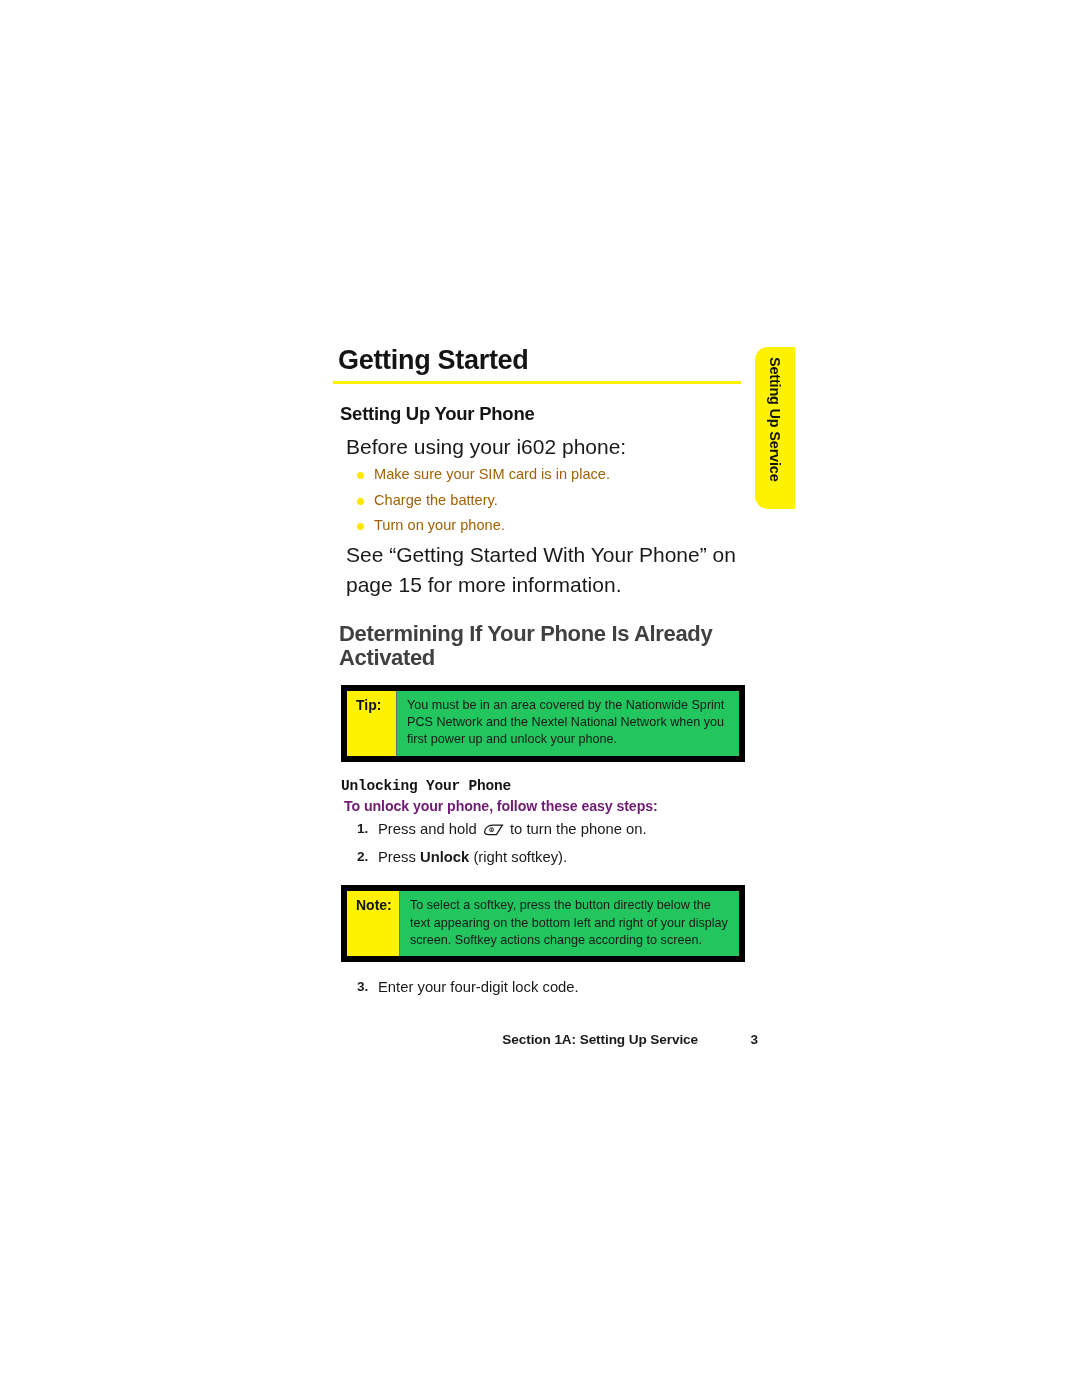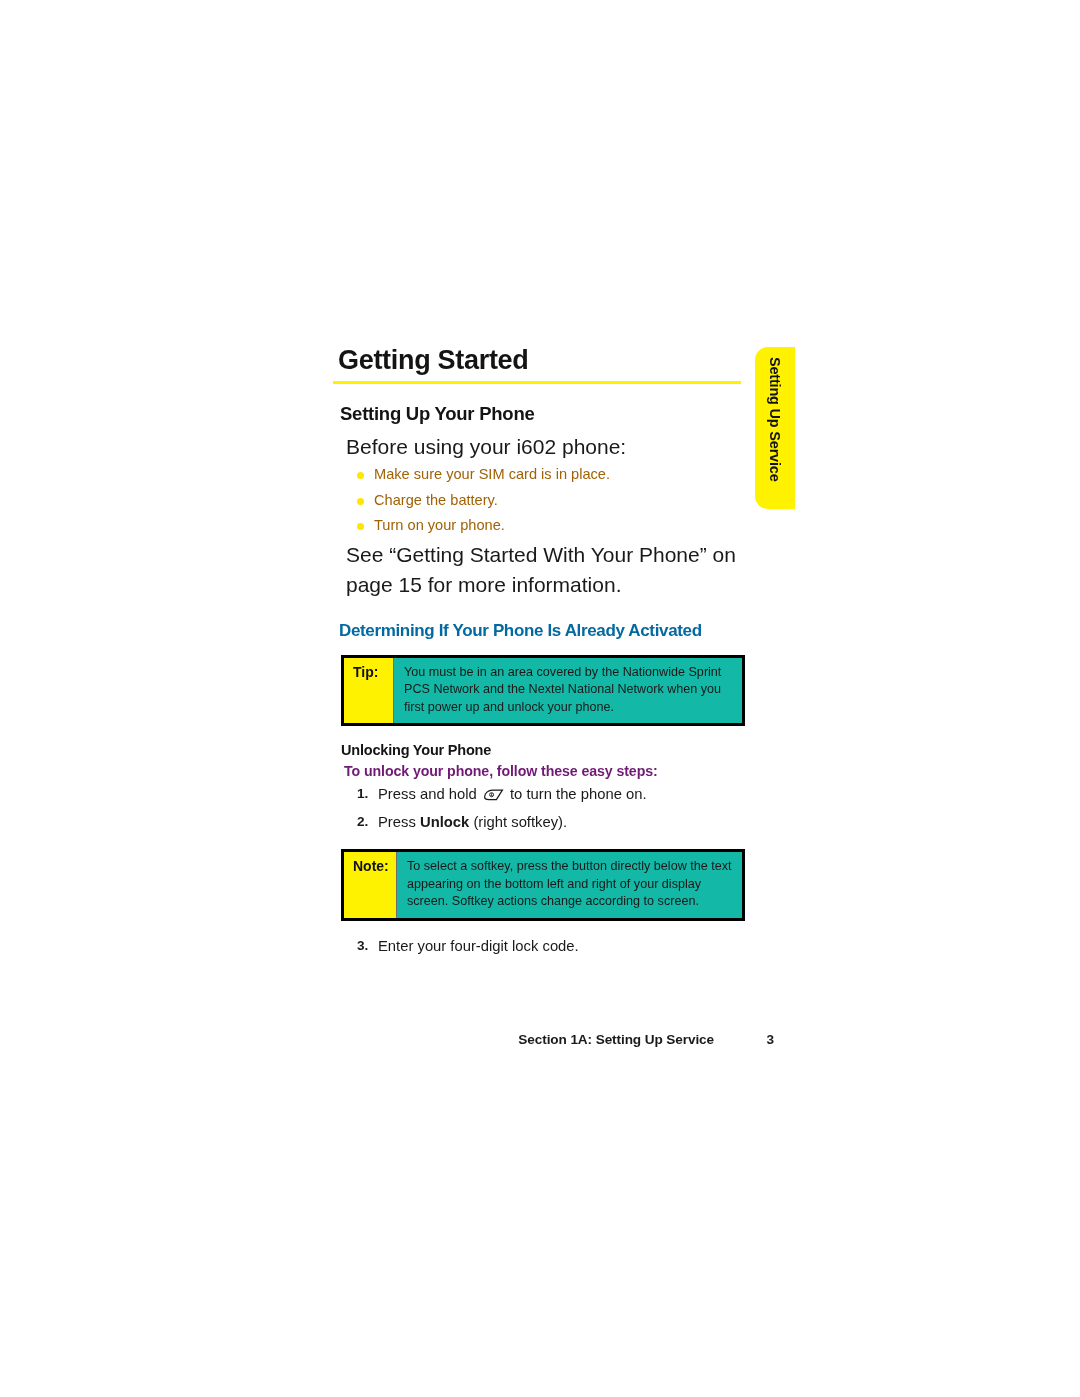--- a/index.html
+++ b/index.html
@@ -53,34 +53,35 @@
   
   .h2 {
     font-size: 18.5px;
     font-weight: bold;
     letter-spacing: -0.25px;
     color: #141414;
     margin: 20px 0 7px 7px;
     line-height: 1.1;
   }
   .h3 {
-    font-size: 17px;
+    font-size: 22px;
     font-weight: bold;
     letter-spacing: -0.35px;
-    color: #0369a1;
+    color: #404040;
     margin: 23px 0 7px 6px;
     line-height: 1.1;
   }
   .h4 {
     font-size: 14.5px;
     font-weight: bold;
     letter-spacing: -0.2px;
     color: #141414;
     margin: 16px 0 4px 8px;
     line-height: 1.15;
+    font-family: Liberation Mono, monospace;
   }
 
   
   .body-text {
     font-size: 21px;
     line-height: 1.40;
     color: #1a1a1a;
     margin: 0 0 0 13px;
     max-width: 400px;
   }
@@ -143,39 +144,39 @@
     display: inline-block;
     vertical-align: -3px;
     margin: 0 2px;
   }
 
   
   .callout {
     display: flex;
     width: 404px;
     margin: 14px 16px 0 8px;
-    border: 3px solid #000000;
+    border: 6px solid #000000;
     box-sizing: border-box;
     background: #e6e6e6;
   }
   .callout-label {
     background: #fff200;
     border-right: 1px solid #6d6d6d;
     font-size: 14px;
     font-weight: bold;
     color: #121212;
     padding: 6px 9px 6px 9px;
     box-sizing: border-box;
     flex: 0 0 auto;
     line-height: 1.25;
   }
   .callout-label.tip  { width: 50px; }
   .callout-label.note { width: 53px; }
   .callout-body {
-    background: #14b8a6;
+    background: #22c55e;
     font-size: 12.6px;
     line-height: 1.38;
     color: #1a1a1a;
     padding: 6px 9px 7px 10px;
     flex: 1 1 auto;
   }
 
   
   #side-tab {
     position: absolute;
@@ -202,21 +203,21 @@
     font-size: 14.5px;
     font-weight: bold;
     letter-spacing: -0.2px;
     color: #131313;
     white-space: nowrap;
   }
 
   
   #page-footer {
     position: absolute;
-    left: 349px;
+    left: 333px;
     top: 1032px;
     width: 425px;
     display: flex;
     align-items: baseline;
     justify-content: flex-end;
     font-size: 13.6px;
     font-weight: bold;
     letter-spacing: -0.1px;
     color: #1a1a1a;
   }

